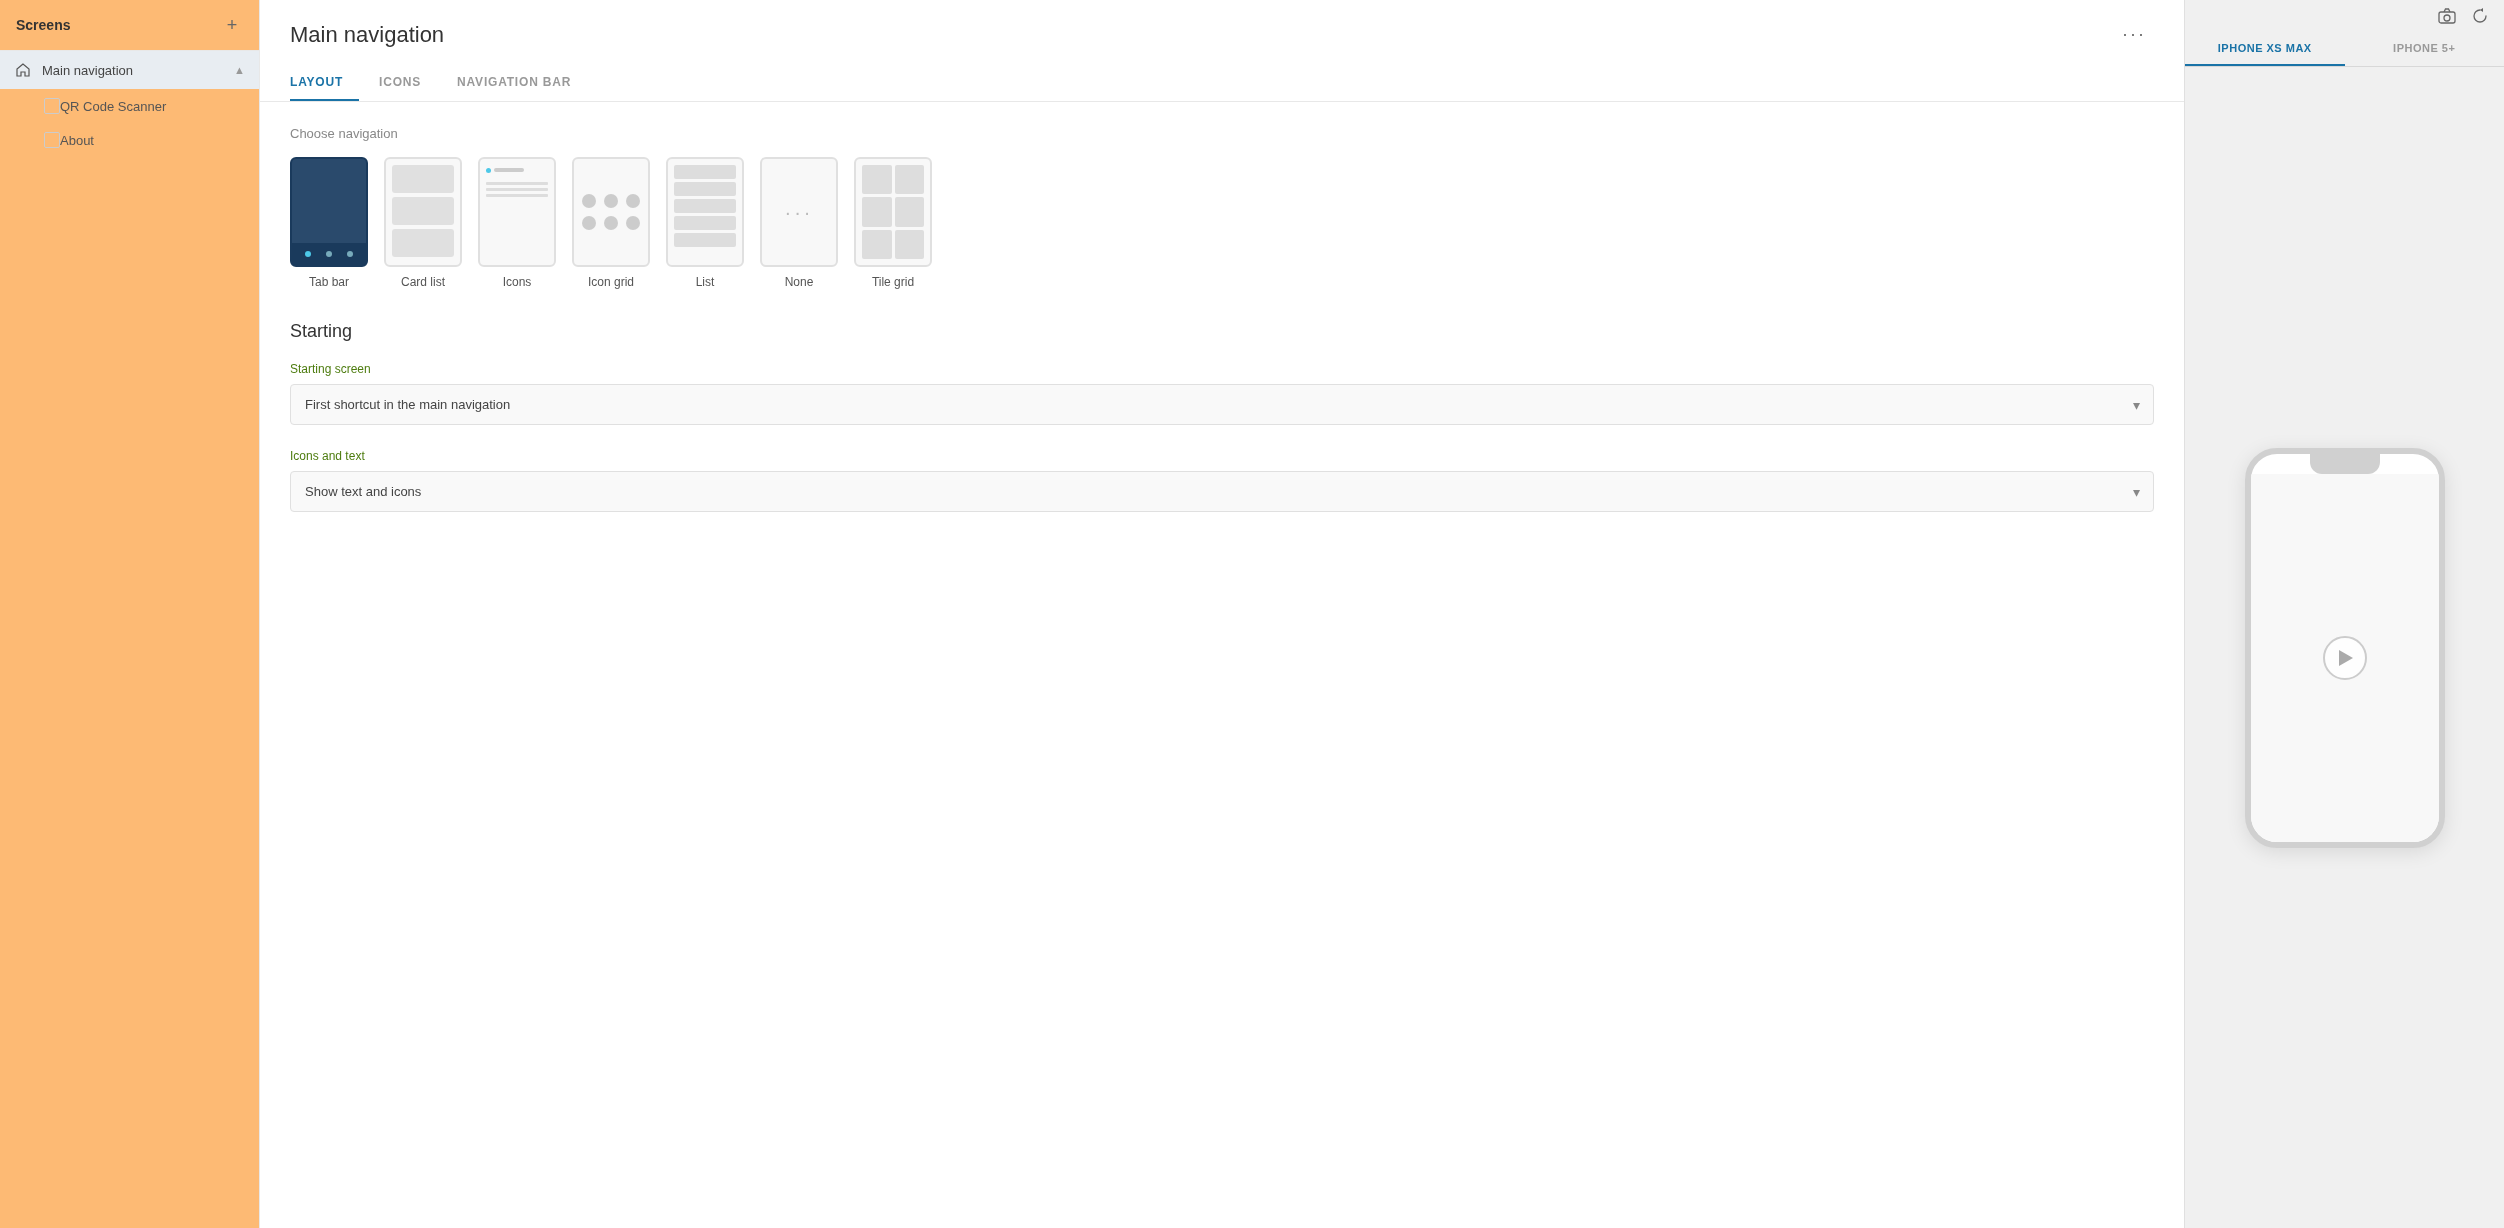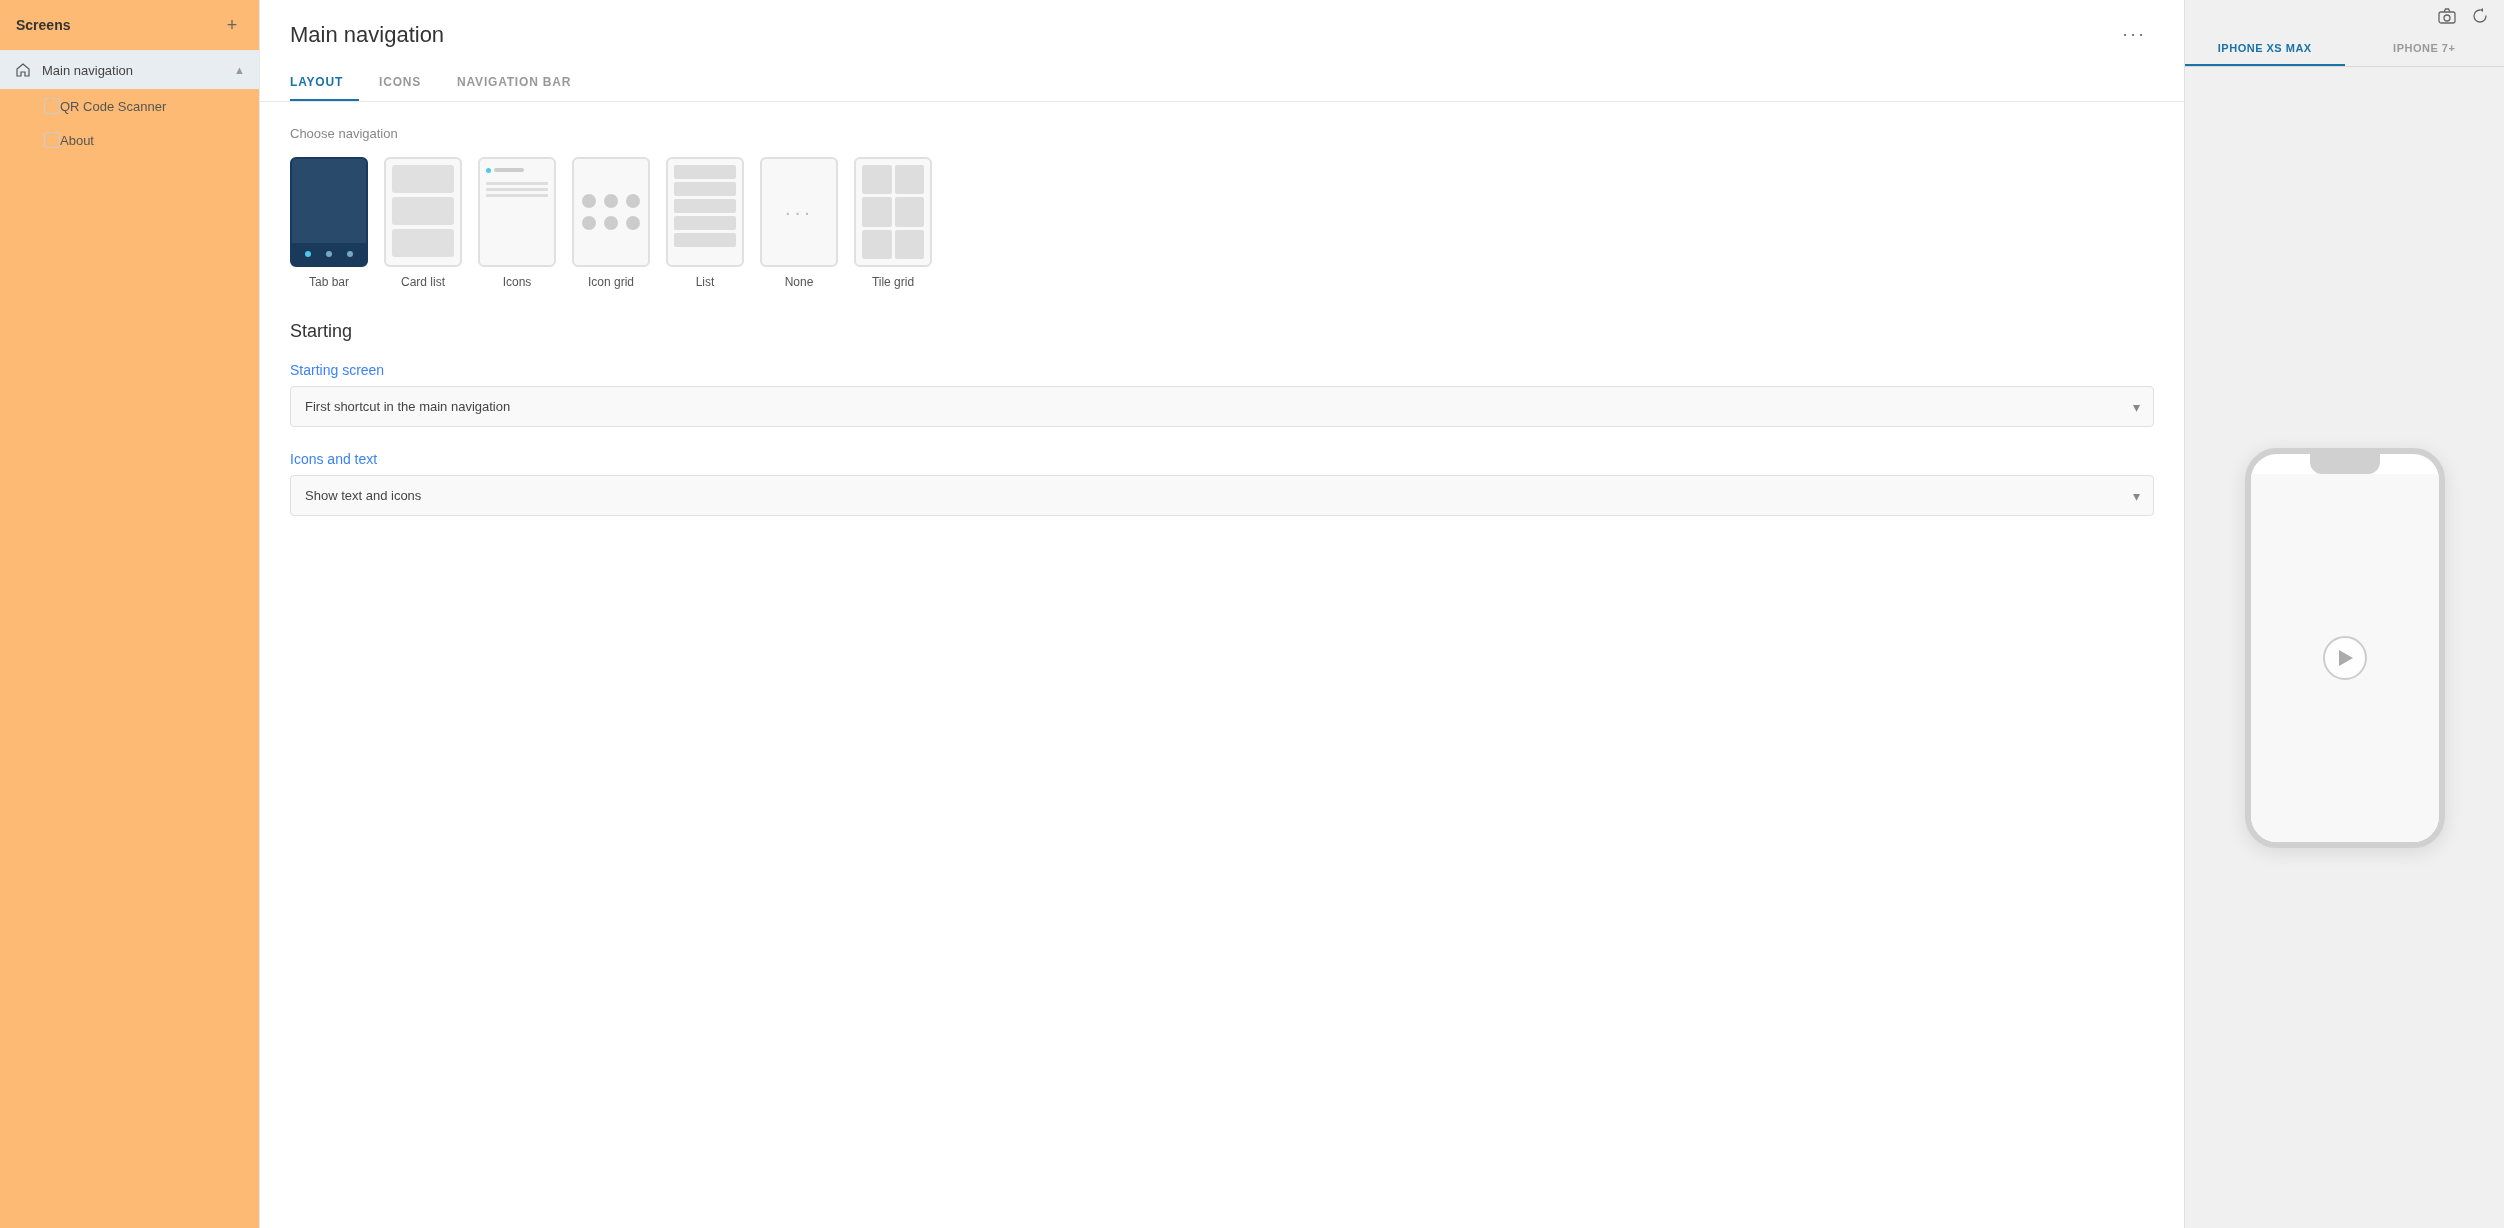--- a/index.html
+++ b/index.html
@@ -327,22 +327,22 @@
     .settings-title {
       font-size: 18px;
       font-weight: 400;
       color: #333;
       margin-bottom: 20px;
     }
     .setting-group {
       margin-bottom: 24px;
     }
     .setting-group-label {
-      font-size: 14px;
-      color: #3b82f6;
+      font-size: 12px;
+      color: #4d7c0f;
       margin-bottom: 8px;
     }
     .select-wrapper {
       position: relative;
       width: 100%;
     }
     .setting-select {
       width: 100%;
       padding: 12px 40px 12px 14px;
       border: 1px solid #e0e0e0;
@@ -646,21 +646,21 @@
     <button class="preview-icon-btn">
       <svg width="16" height="16" viewBox="0 0 16 16" fill="none">
         <path d="M14 8A6 6 0 1 1 8 2" stroke="#666" stroke-width="1.3" stroke-linecap="round"></path>
         <path d="M8 2l3-2v4L8 2z" fill="#666"></path>
       </svg>
     </button>
   </div>
 
   <div class="device-tabs">
     <div class="device-tab active">IPHONE XS MAX</div>
-    <div class="device-tab">IPHONE 7+</div>
+    <div class="device-tab">IPHONE 5+</div>
   </div>
 
   <div class="phone-preview-area">
     <div class="phone-mockup">
       <div class="phone-notch"></div>
       <div class="phone-screen">
         <div class="phone-play-btn">
           <div class="phone-play-icon"></div>
         </div>
       </div>

